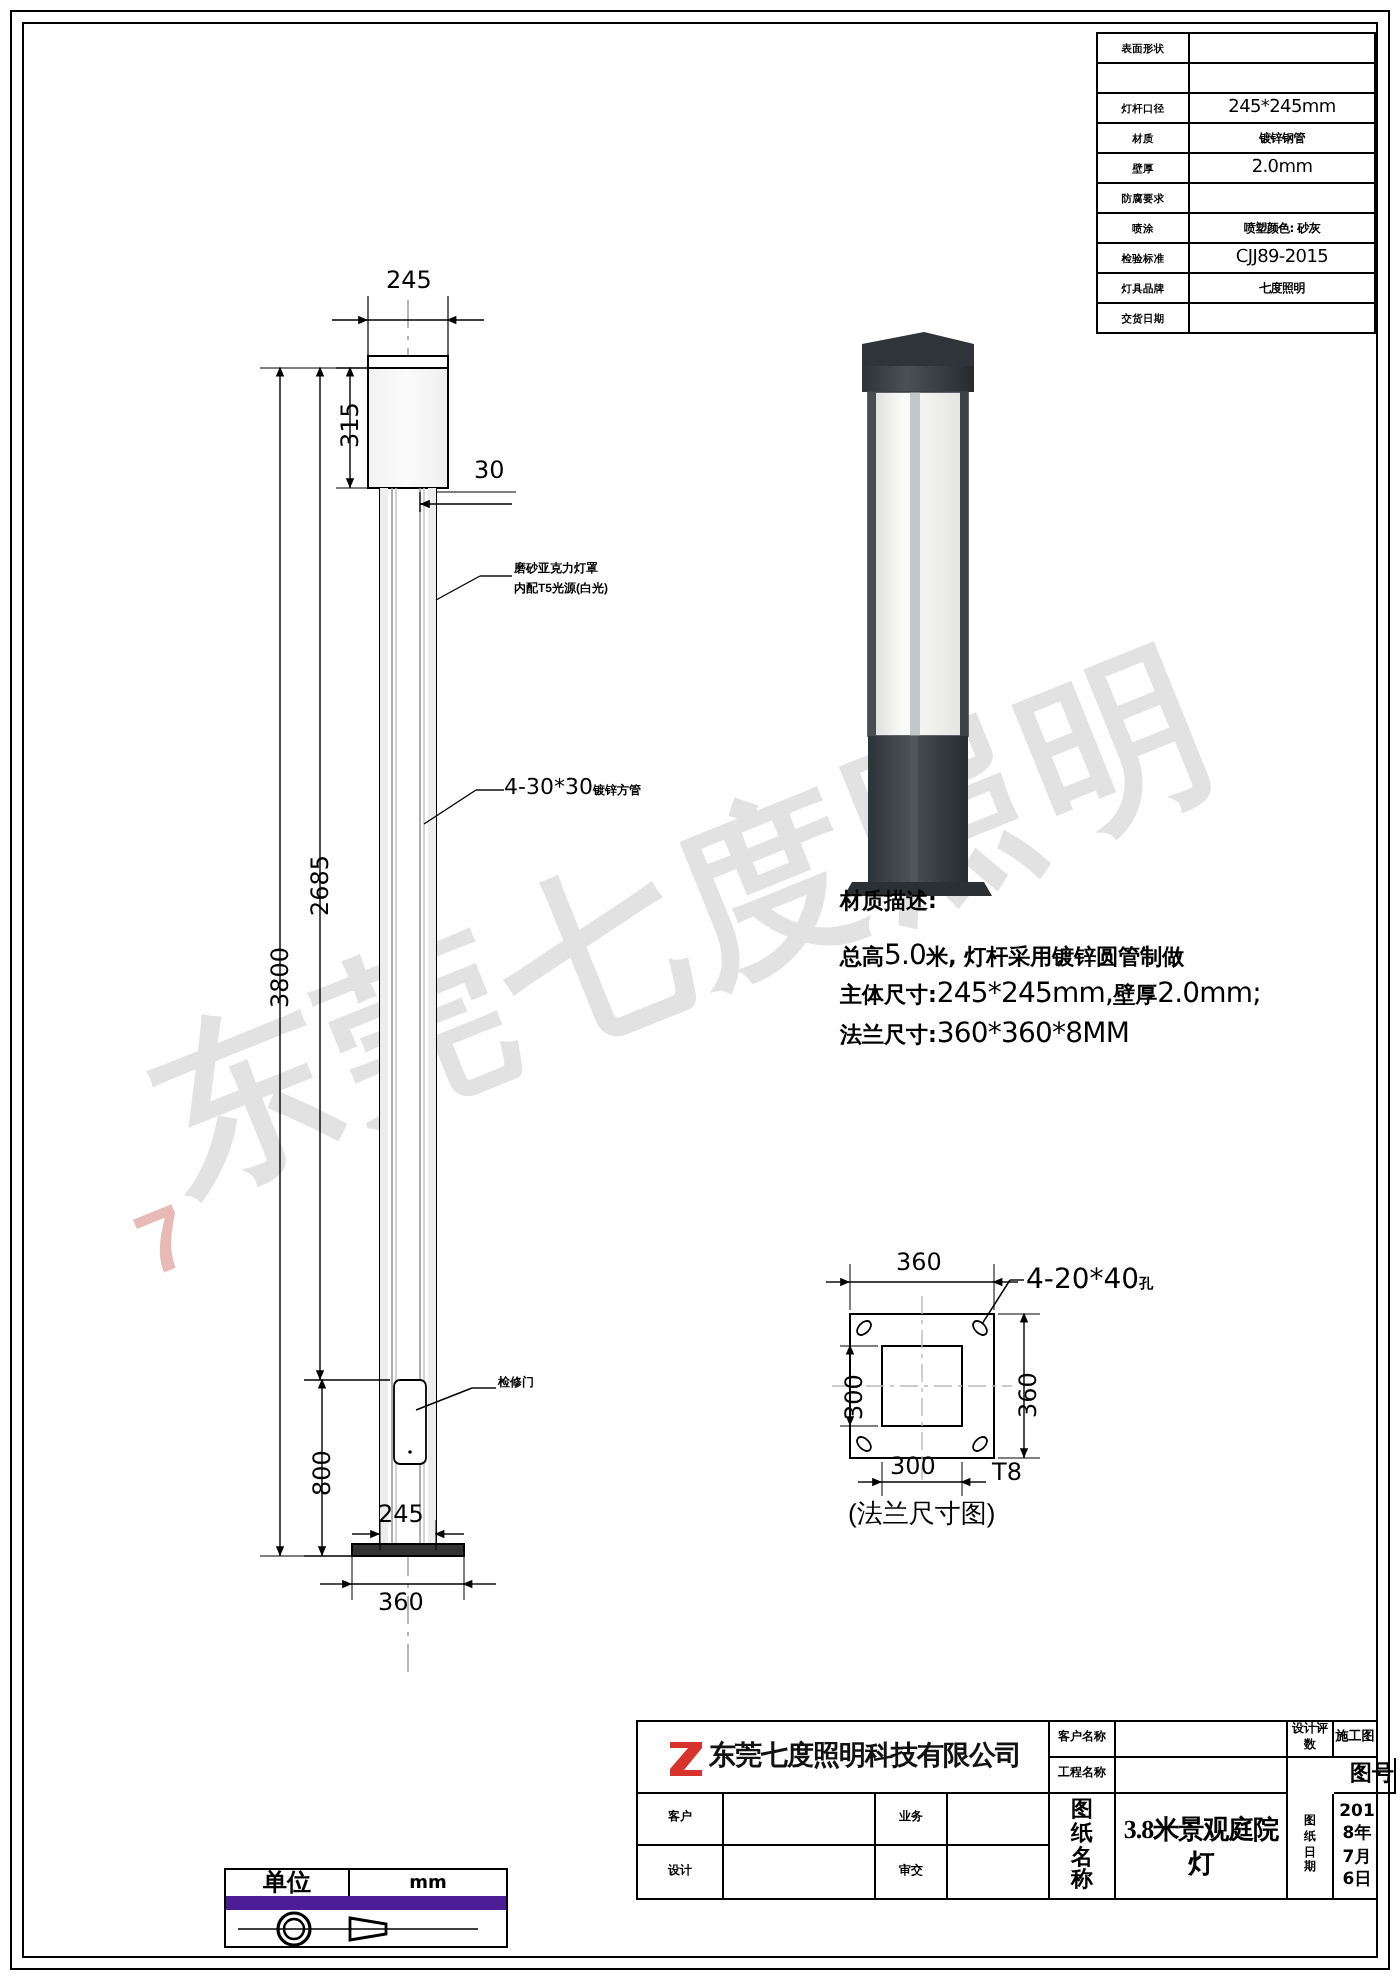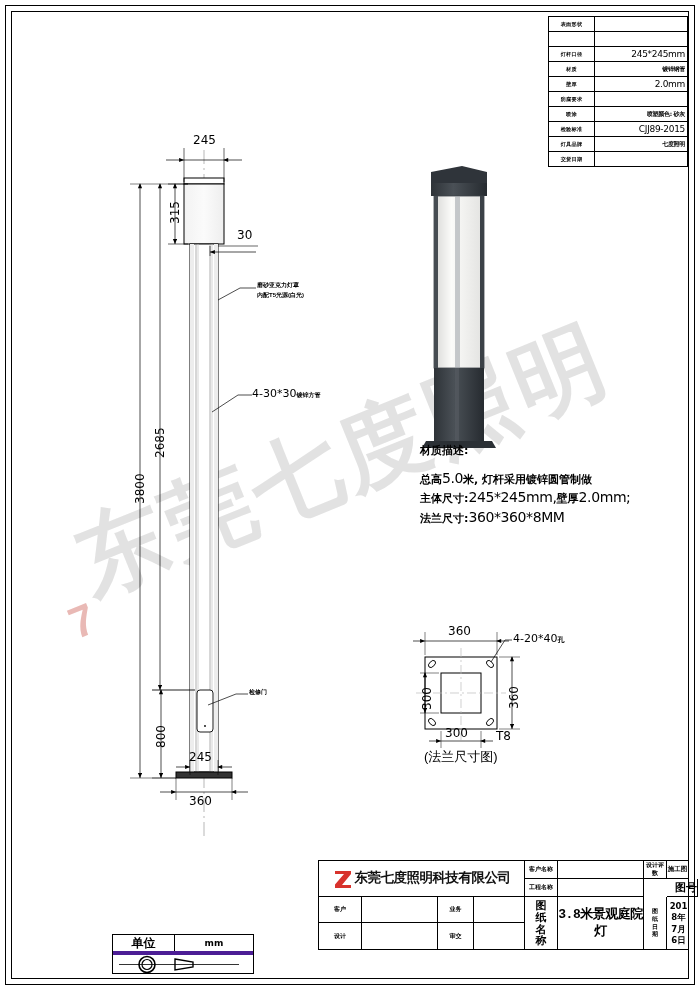--- a/index.html
+++ b/index.html
@@ -42,21 +42,21 @@
     vertical-align: middle;
   }
   .spec-table td.lbl {
     width: 46px;
     text-align: center;
     font-weight: bold;
     font-size: 5.2px;
     letter-spacing: 0.2px;
   }
   .spec-table td.val {
-    text-align: right;
+    text-align: center;
     font-size: 9px;
     font-family: "DejaVu Sans", sans-serif;
     letter-spacing: -0.3px;
   }
   .spec-table td.val.cjk {
     font-size: 6px;
     font-weight: bold;
   }
 
   
@@ -139,42 +139,42 @@
     line-height: 1.25;
   }
   .tb-cell.nb { border-right: none; }
   .tb-company {
     font-size: 13.5px;
     font-weight: bold;
     letter-spacing: -0.5px;
     color: #111;
   }
   .tb-big { font-size: 11px; font-weight: bold; letter-spacing: 0px; }
-  .tb-name { font-size: 13px; font-family: Liberation Mono, monospace; letter-spacing: -0.5px; }
+  .tb-name { font-size: 13px; font-family: Liberation Serif, serif; letter-spacing: -0.5px; }
   .tb-date { font-size: 8.5px; font-weight: bold; line-height: 1.35; justify-content: flex-end; }
 
   .logo-z {
     display:inline-block;
     width: 20px; height: 20px;
     position: relative;
     margin-right: 2px;
     vertical-align: middle;
   }
   .logo-z svg { position:absolute; left:0; top:0; }
 
   
   .unitblock {
     position: absolute;
     left: 112px; top: 934px;
     width: 142px; height: 40px;
     border: 1.2px solid #000;
   }
   .unit-row1 {
     position:absolute; left:0; top:0; width:100%; height:20px;
-    border-bottom: 4px solid #4c1d95;
+    border-bottom: 7px solid #4c1d95;
   }
   .unit-lbl {
     position:absolute; left:0; top:0; width:62px; height:100%;
     border-right:1px solid #000;
     display:flex; align-items:center; justify-content:center;
     font-size:12px; font-weight:bold;
   }
   .unit-val {
     position:absolute; left:62px; top:0; right:0; height:100%;
     display:flex; align-items:center; justify-content:center;
@@ -426,21 +426,21 @@
     <span style="font-family:'DejaVu Sans',sans-serif; font-size:11px;">4-30*30</span><span style="font-size:6px; font-weight:bold;">镀锌方管</span>
   </div>
 
   <div class="note-cjk" style="left:249px; top:688px;">检修门</div>
 
   <div class="dimtext" style="left:448px; top:624px;">360</div>
   <div class="dimtext vert" style="left:507px; top:709px;">360</div>
   <div class="dimtext vert" style="left:420px; top:710px;">300</div>
   <div class="dimtext" style="left:445px; top:726px;">300</div>
   <div class="note" style="left:513px; top:632px;">
-    <span style="font-family:'DejaVu Sans',sans-serif; font-size:11px;">4-20*40</span><span style="font-size:7px; font-weight:bold;">孔</span>
+    <span style="font-family:'DejaVu Sans',sans-serif; font-size:14px;">4-20*40</span><span style="font-size:7px; font-weight:bold;">孔</span>
   </div>
   <div class="dimtext" style="left:496px; top:729px;">T8</div>
   <div class="flange-cap" style="left:424px; top:748px;">(法兰尺寸图)</div>
 
   <div class="matdesc">
     <div class="hdr">材质描述:</div>
     <div class="line">
       <span class="cjk">总高</span><span>5.0</span><span class="cjk">米, 灯杆采用镀锌圆管制做</span>
     </div>
     <div class="line">

